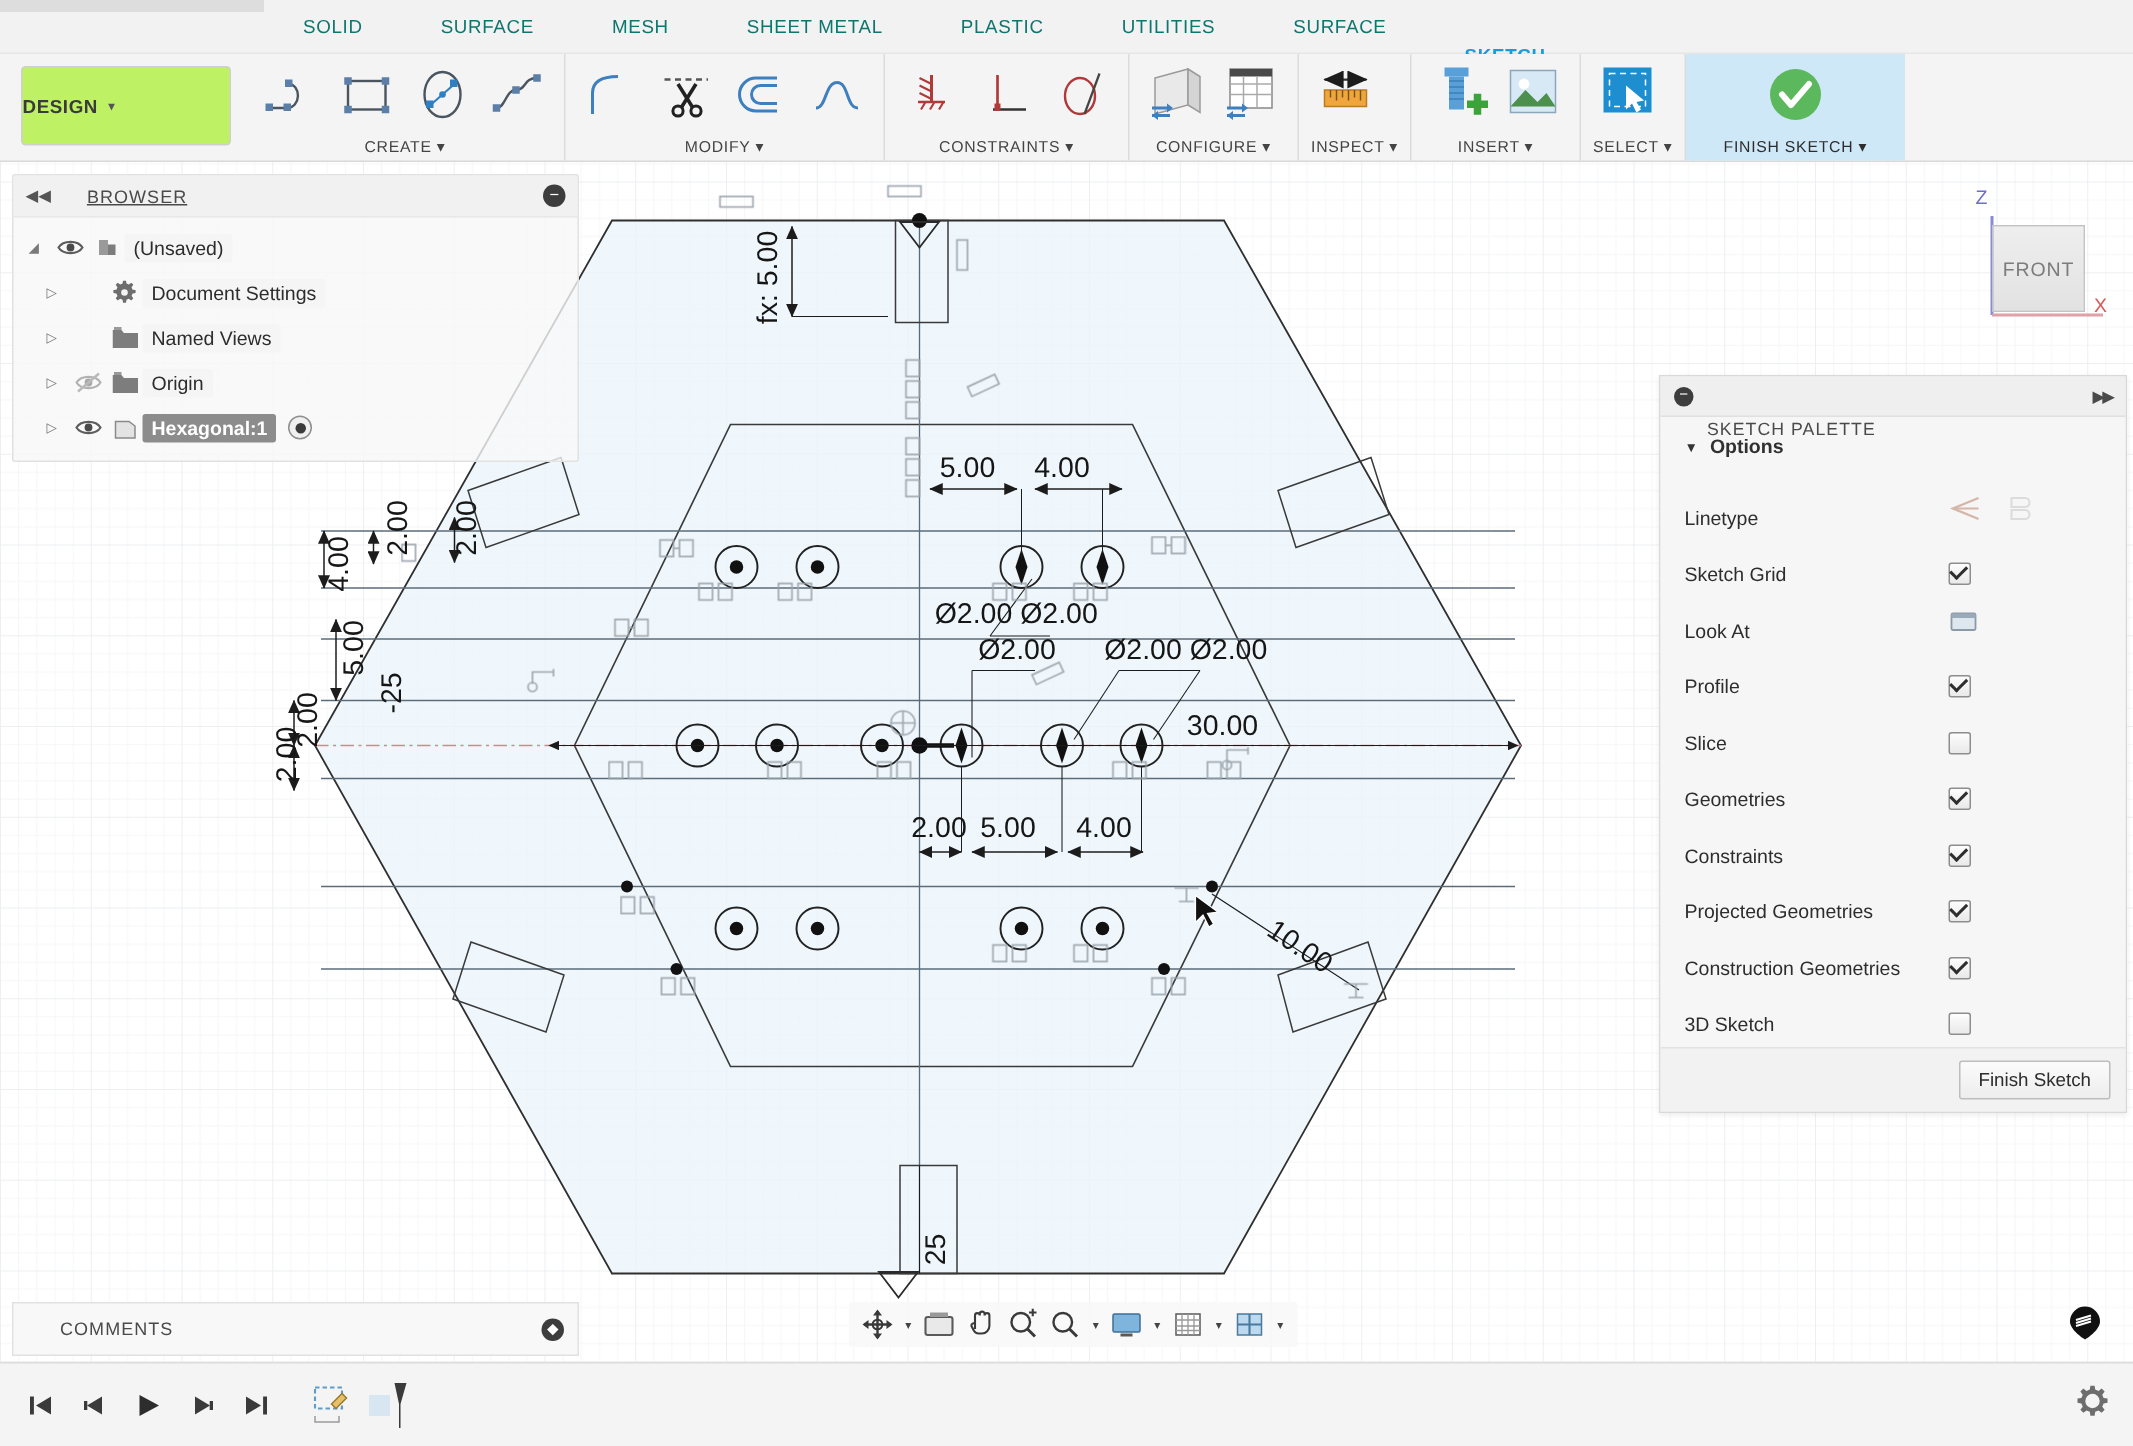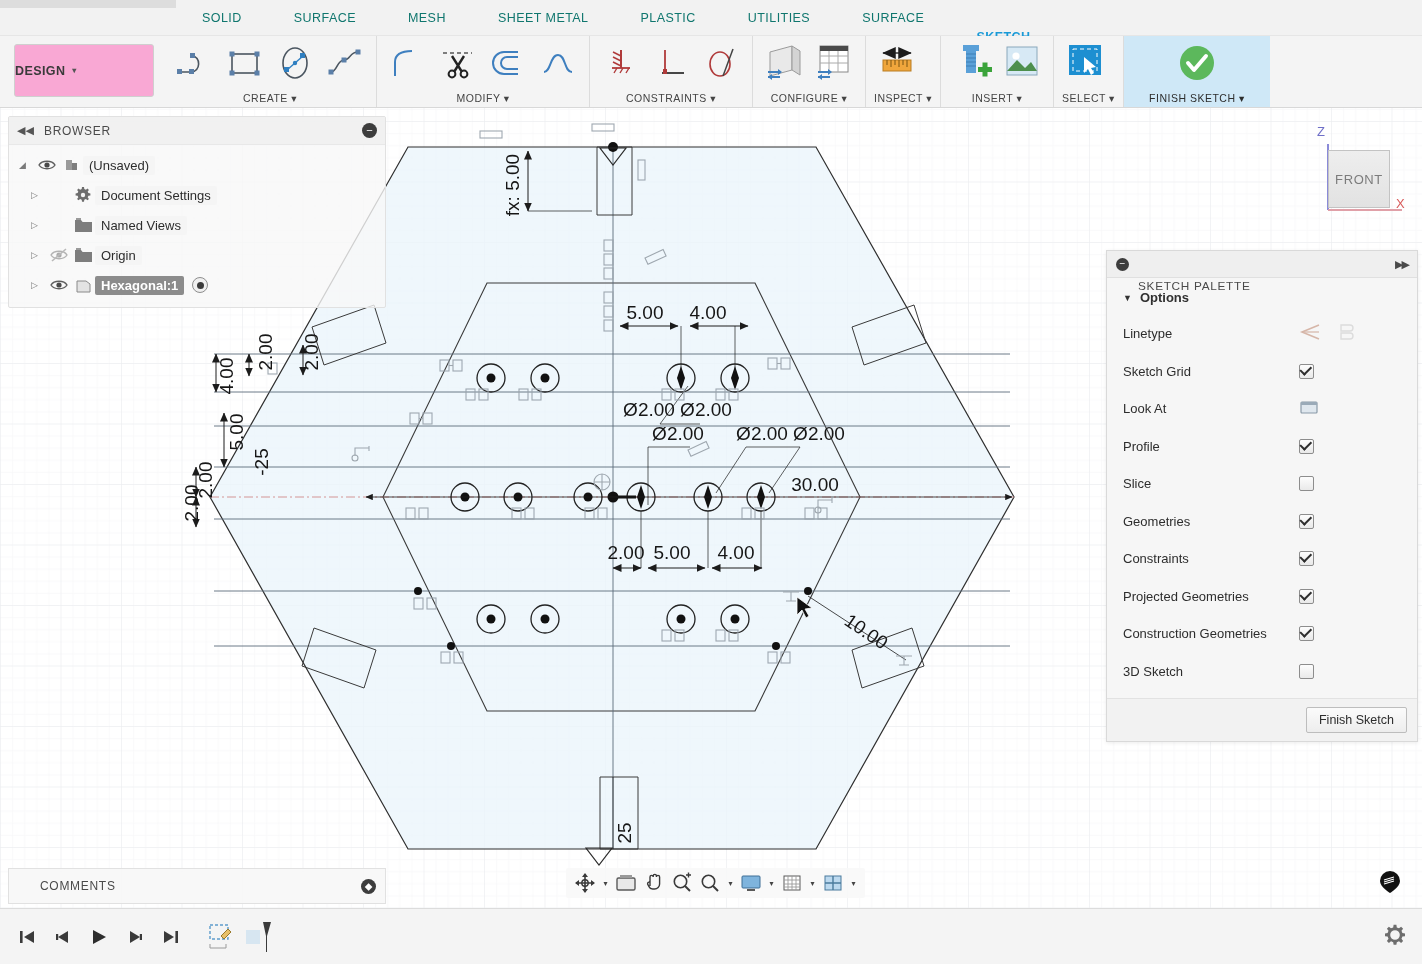--- a/index.html
+++ b/index.html
@@ -14,40 +14,40 @@
   .tab { font-size:12.5px; letter-spacing:.45px; color:#0f766e; padding:0 26px; height:36px;
     line-height:36px; position:relative; white-space:nowrap; }
   .tab.active { color:#1a9ad7; font-weight:600;margin-top:37px; }
   .tab.active::after { content:""; position:absolute; left:8px; right:8px; bottom:0; height:3px; background:#1a9ad7; }
   .tabfill { position:absolute; left:0; top:0; width:176px; height:8px; background:#ddd; }
 
   
   #ribbon { position:absolute; left:0; top:36px; width:1422px; height:72px;
     background:#f4f4f4; border-bottom:1px solid #d8d8d8; display:flex; align-items:stretch; }
   #designbtn { width:140px; margin:8px 10px 10px 14px; border:1px solid #cfcfcf; border-radius:3px;
-    background:#f9a8d4; display:flex; align-items:center; justify-content:flex-start;
+    background:#bef264; display:flex; align-items:center; justify-content:flex-start;
     font-size:12.5px; font-weight:bold; color:#3a3a3a; letter-spacing:.4px; }
   #designbtn .caret { margin-left:7px; font-size:8px; color:#555; }
   .grp { display:flex; flex-direction:column; justify-content:space-between; padding:2px 8px 0 8px;
      border-right:1px solid #dcdcdc; }
   .grp.last { border-right:none; }
   .grp-icons { display:flex; align-items:center; gap:4px; height:50px; }
   .grp-label { text-align:center; font-size:10.5px; color:#444; letter-spacing:.5px;
     padding-bottom:3px; white-space:nowrap; }
   .ic { width:46px; height:46px; display:flex; align-items:center; justify-content:center; }
   .ic svg { display:block; }
   .grp.finish { background:#cfe8f7; }
   .grp.finish .grp-label { color:#2d2d2d; }
 
   
   #browser { position:absolute; left:8px; top:116px; width:378px; background:rgba(247,247,247,.80);
     border:1px solid #e1e1e1; border-radius:2px; }
   #browser-head { height:28px; display:flex; align-items:center; padding:0 8px;
     background:rgba(240,240,240,.9); border-bottom:1px solid #e8e8e8; }
-  #browser-head .ttl { font-size:12px; letter-spacing:.7px; color:#4a4a4a; margin-left:10px; }
+  #browser-head .ttl { font-size:12px; letter-spacing:.7px; color:#4a4a4a; margin-left:24px;text-decoration:underline; }
   .headicon { color:#555; font-size:11px; }
   .collapse-dot { margin-left:auto; width:15px; height:15px; border-radius:50%; background:#3d3d3d;
     color:#fff; font-size:11px; line-height:14px; text-align:center; }
   #tree { padding:5px 0 7px 0; }
   .row { display:flex; align-items:center; height:30px; padding-left:22px; font-size:13px; color:#2d2d2d; }
   .row .arrow { width:16px; color:#7a7a7a; font-size:9px; }
   .row .eye { width:24px; display:flex; align-items:center; justify-content:center; }
   .row .ficon { width:24px; display:flex; align-items:center; justify-content:center; }
   .row .lbl { padding:2px 6px; background:rgba(244,244,244,.9); border-radius:2px; }
   .row.lvl1 { padding-left:10px; }
@@ -85,21 +85,21 @@
   #pal-head { height:27px; display:flex; align-items:center; padding:0 9px;
     background:#efefef; border-bottom:1px solid #e0e0e0; }
   #pal-head .ttl { font-size:11.8px; letter-spacing:.7px; color:#4a4a4a; margin-left:9px;margin-top:44px; }
   #pal-head .dash { width:13px; height:13px; border-radius:50%; background:#3d3d3d; color:#fff;
     font-size:10px; line-height:12px; text-align:center; }
   #pal-head .expand { margin-left:auto; color:#4a4a4a; font-size:11px; letter-spacing:-2px; }
   #pal-body { padding:6px 0 8px 0; background:#f6f6f6; }
   .opt-title { display:flex; align-items:center; gap:8px; padding:6px 0 10px 16px;
     font-size:13px; font-weight:bold; color:#303030; }
   .opt-title .tri { font-size:9px; color:#333; }
-  .opt { display:flex; align-items:center; height:37.5px; padding:0 0 0 16px;gap:24px; }
+  .opt { display:flex; align-items:flex-end; height:37.5px; padding:0 0 0 16px;gap:24px; }
   .opt .name { font-size:13px; color:#2d2d2d; flex:1; }
   .opt .ctl { width:118px; display:flex; align-items:center; }
   .cb { width:15px; height:15px; border:1px solid #8d8d8d; border-radius:2px;
     background:linear-gradient(#fdfdfd,#e9e9e9); display:flex; align-items:center; justify-content:center; }
   .cb.on::after { content:""; width:9px; height:5px; border-left:2px solid #2e2e2e;
     border-bottom:2px solid #2e2e2e; transform:rotate(-45deg) translate(1px,-2px); }
   #pal-foot { border-top:1px solid #e2e2e2; padding:8px 10px; display:flex; justify-content:flex-end;
     background:#f2f2f2; }
   #finishbtn { border:1px solid #bdbdbd; background:linear-gradient(#fbfbfb,#ededed); border-radius:2px;
     padding:5px 12px; font-size:12.5px; color:#2d2d2d; }

